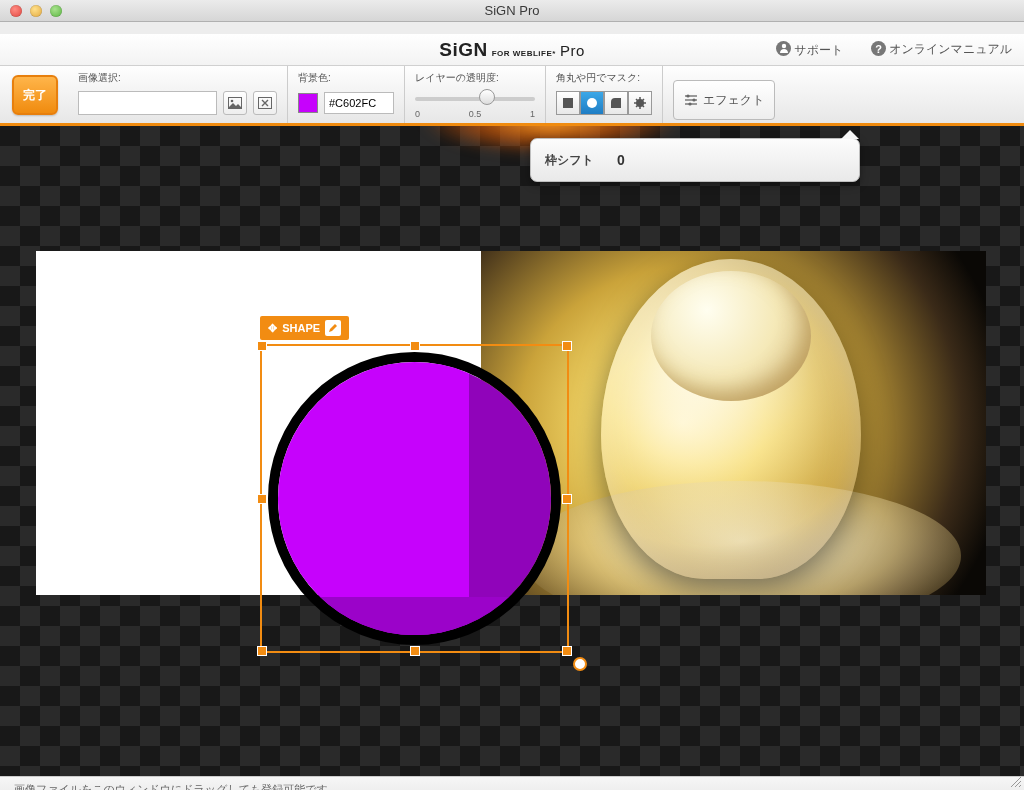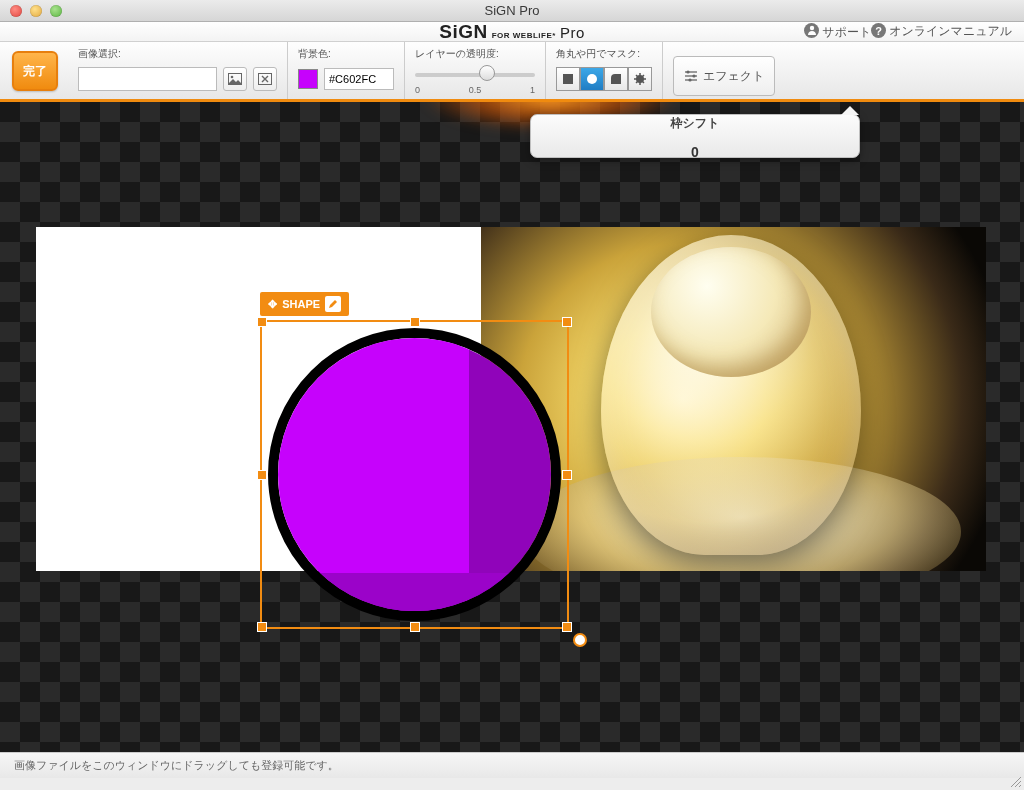--- a/index.html
+++ b/index.html
@@ -8,25 +8,25 @@
 
 .titlebar { height: 22px; background: linear-gradient(#ebebeb, #d6d6d6); border-bottom: 1px solid #b0b0b0; display: flex; align-items: center; position: relative; }
 .traffic { display: flex; gap: 8px; padding-left: 10px; }
 .tl { width: 12px; height: 12px; border-radius: 50%; box-shadow: inset 0 0 1px rgba(0,0,0,.4); }
 .tl.red { background: radial-gradient(circle at 40% 35%, #ff8b82, #e0443e); }
 .tl.yellow { background: radial-gradient(circle at 40% 35%, #ffe08a, #e1a73e); }
 .tl.green { background: radial-gradient(circle at 40% 35%, #a8e28d, #58b43f); }
 .titlebar .title { position: absolute; left: 0; right: 0; text-align: center; font-size: 13px; color: #3a3a3a; font-weight: 500; }
 
 
-.header { height: 20px; background: linear-gradient(#ffffff,#f3f3f3); border-bottom: 1px solid #d0d0d0; display: flex; align-items: center; justify-content: center; position: relative; }
+.header { height: 32px; background: linear-gradient(#ffffff,#f3f3f3); border-bottom: 1px solid #d0d0d0; display: flex; align-items: center; justify-content: center; position: relative; margin-top: 12px; }
 .brand { font-size: 19px; font-weight: bold; color: #222; letter-spacing: .5px; display:flex; align-items:baseline; gap:4px;}
 .brand .small { font-size: 8px; font-weight: bold; letter-spacing: .5px; }
 .brand .pro { font-size: 15px; font-weight: normal; }
-.header-right { position: absolute; right: 12px; display: flex; gap: 0; font-size: 12px; color: #555; }
+.header-right { position: absolute; right: 12px; display: flex; gap: 28px; font-size: 12px; color: #555; }
 .hicon { width: 15px; height: 15px; border-radius: 50%; background: #777; color: #fff; display: inline-flex; align-items: center; justify-content: center; font-size: 11px; font-weight: bold; margin-right: 3px; }
 
 
 .toolbar { height: 60px; background: linear-gradient(#fefefe,#e7e7e7); display: flex; align-items: stretch; border-bottom: 3px solid #f08b0f; }
 .tool-sec { border-right: 1px solid #ccc; padding: 5px 10px 7px 10px; display: flex; flex-direction: column; justify-content: flex-start; gap:4px; }
 .tool-sec .lbl { font-size: 10px; color: #555; }
 .tool-sec .body { display: flex; align-items: center; gap: 6px; height: 28px;}
 .done-btn { width: 46px; height: 40px; margin: 9px 0 0 12px; border: 2px solid #e77f0d; border-radius: 6px; background: linear-gradient(#ffb54a,#f08b0f); color: #fff; font-size: 12px; font-weight: bold; display: flex; align-items: center; justify-content: center; box-shadow: 0 1px 2px rgba(0,0,0,.2); cursor:pointer;}
 .imgsel { width: 220px; }
 .file-input { flex: 1; height: 24px; border: 1px solid #bbb; background: #fff; }
@@ -54,21 +54,21 @@
   linear-gradient(45deg, #2a2a2a 25%, transparent 25%),
   linear-gradient(-45deg, #2a2a2a 25%, transparent 25%),
   linear-gradient(45deg, transparent 75%, #2a2a2a 75%),
   linear-gradient(-45deg, transparent 75%, #2a2a2a 75%);
   background-size: 40px 40px;
   background-position: 0 0, 0 20px, 20px -20px, -20px 0;
   background-color: #181818;
 }
 
 
-.shift-panel { position:absolute; top:12px; left:530px; width:330px; height:44px; background:linear-gradient(#fcfcfc,#e9e9e9); border:1px solid #bfbfbf; border-radius:7px; box-shadow:0 3px 8px rgba(0,0,0,.35); display:flex; align-items:center; padding:0 14px; gap:12px;flex-direction:column;}
+.shift-panel { position:absolute; top:12px; left:530px; width:330px; height:44px; background:linear-gradient(#fcfcfc,#e9e9e9); border:1px solid #bfbfbf; border-radius:7px; box-shadow:0 3px 8px rgba(0,0,0,.35); display:flex; align-items:center; padding:0 14px; gap:12px;}
 .shift-panel::before{content:"";position:absolute;top:-9px;left:310px;width:0;height:0;border-left:9px solid transparent;border-right:9px solid transparent;border-bottom:9px solid #f5f5f5;}
 .shift-panel .lbl2{font-size:12px;color:#444;font-weight:bold;}
 .shift-slider{flex:1;position:relative;height:20px;}
 .shift-slider .tr{height:4px;background:#ccc;border-radius:2px;margin-top:8px;}
 .shift-slider .th{width:18px;height:18px;border:1px solid #999;background:linear-gradient(#fff,#ddd);border-radius:4px;position:absolute;top:1px;left:0;transform:translateX(-50%);}
 .shift-slider .ticks{display:flex;justify-content:space-between;font-size:9px;color:#777;margin-top:4px;}
 .shift-val{width:30px;text-align:center;font-size:14px;color:#333;font-weight:bold;}
 
 
 .artboard { position:absolute; top:125px; left:36px; width:950px; height:344px; background:#fff; }

